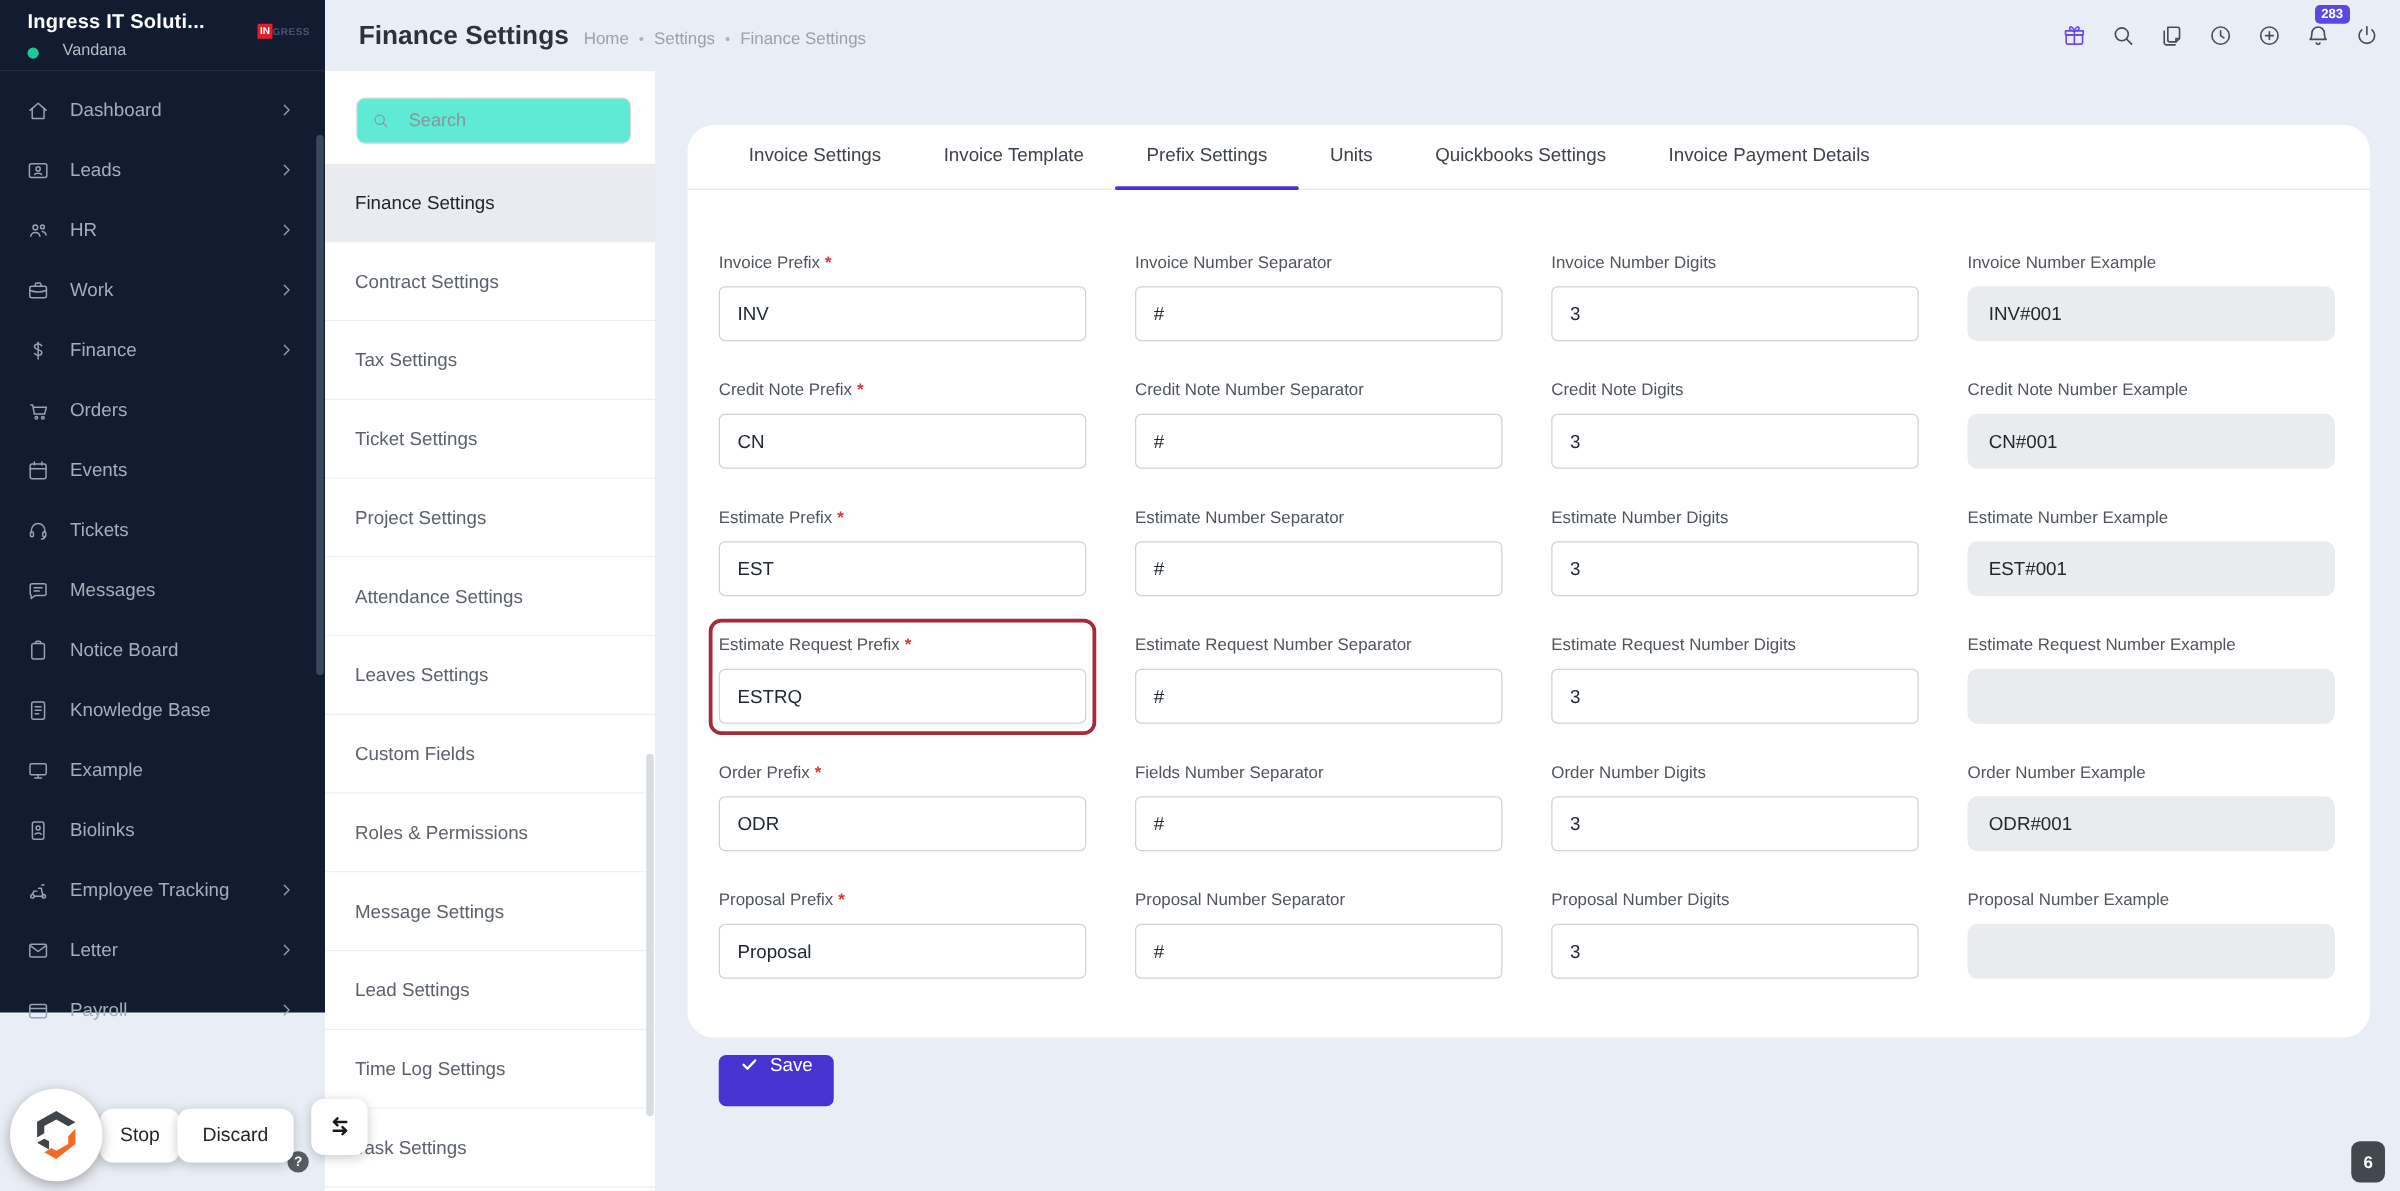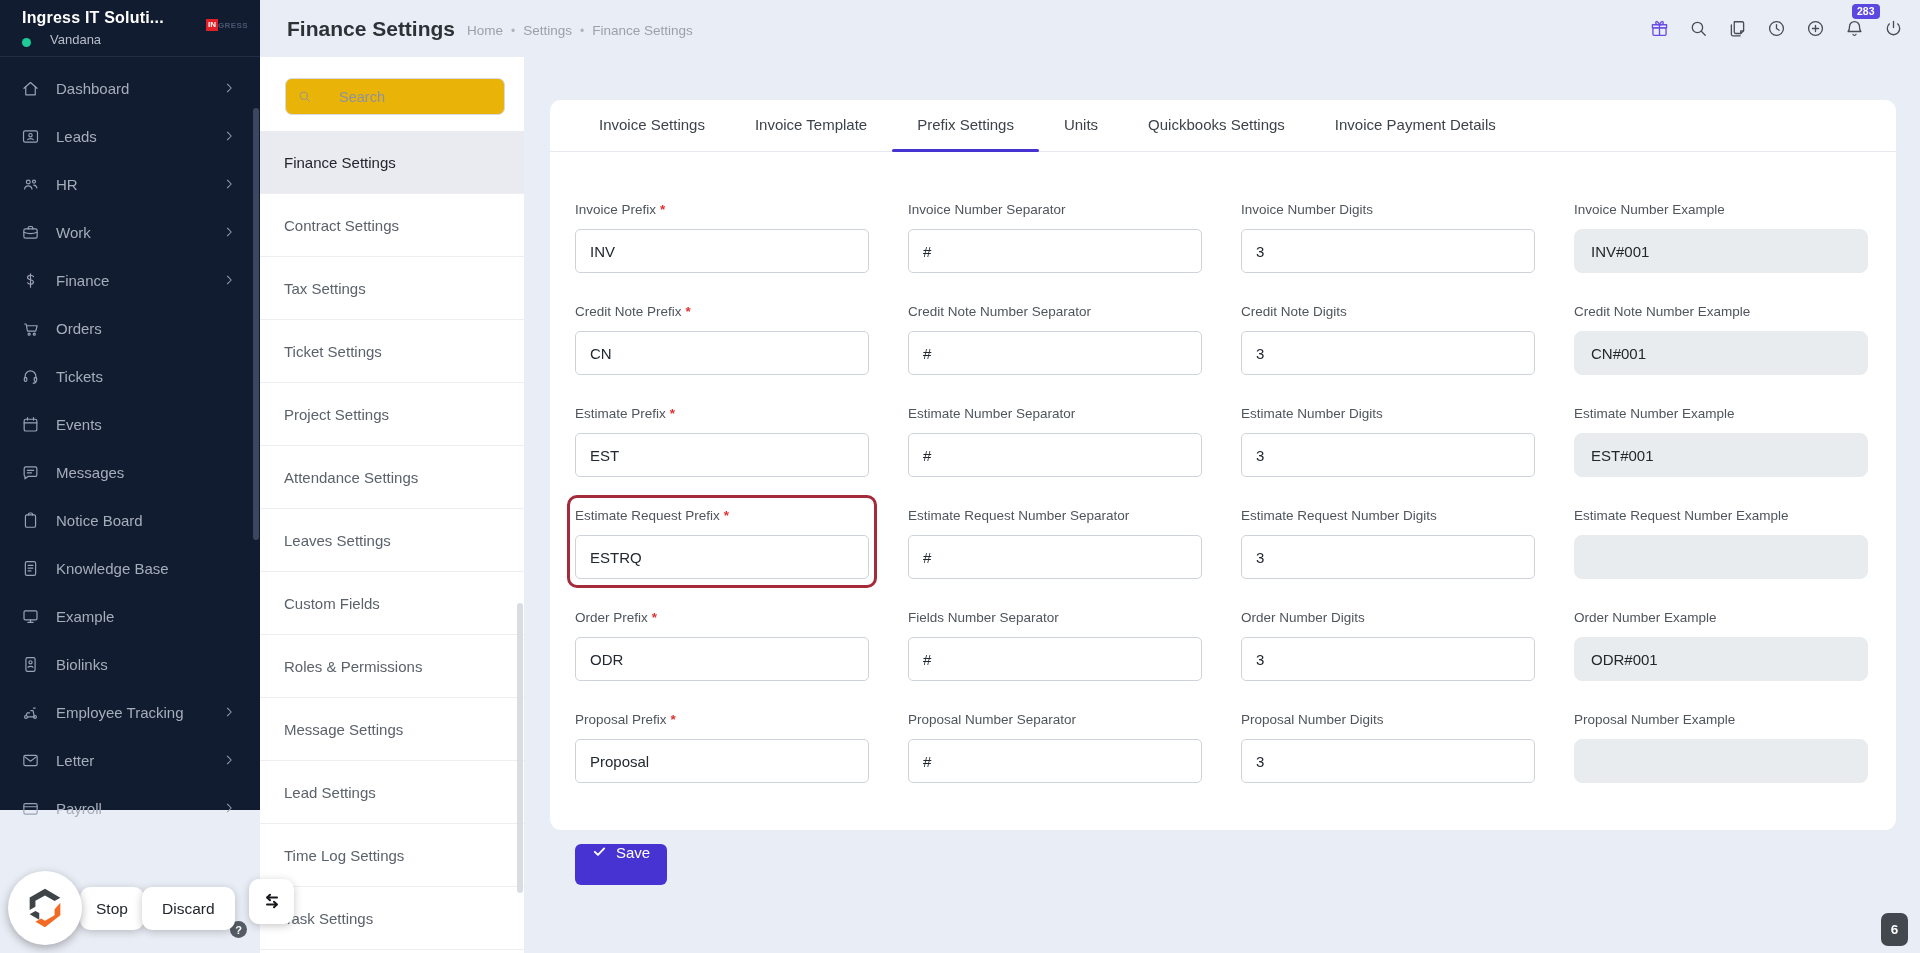--- a/index.html
+++ b/index.html
@@ -32,32 +32,32 @@
   .crumb{cursor:pointer}
   .crumb+.crumb::before{content:"•";margin:0 8px;color:#aeb4bd;font-size:12px}
   .top-icons{margin-left:auto;display:flex;align-items:center;gap:18px}
   .hicon{position:relative;width:21px;height:21px;color:#464d58;cursor:pointer}
   .hicon svg{width:21px;height:21px;display:block}
   .hicon.accent{color:#6a4be5}
   .notif-badge{position:absolute;top:-14px;left:8px;background:#5b48e0;color:#fff;font-size:10.5px;font-weight:700;padding:2px 5px;border-radius:4px;line-height:1;white-space:nowrap}
 
   
   .settings-panel{position:absolute;left:260px;top:57px;width:264px;bottom:0;background:#fff;z-index:2;overflow:hidden}
-  .search-box{margin:21px 19px 0 25px;height:37px;border:1px solid #d6dae0;border-radius:7px;display:flex;align-items:center;padding:16px 11px;gap:25px;color:#8d939c;background:#eab308}
+  .search-box{margin:21px 19px 0 25px;height:37px;border:1px solid #d6dae0;border-radius:7px;display:flex;align-items:center;padding:16px 11px;gap:13px;color:#8d939c;background:#5eead4}
   .search-box .s-icon{width:15px;height:15px;color:#8d939c}
   .search-box .s-icon svg{width:15px;height:15px;display:block}
   .search-input{border:none;outline:none;flex:1;min-width:0;font-size:14.5px;color:#444;background:transparent;font-family:inherit}
   .search-input::placeholder{color:#8d939c}
   .settings-list{margin-top:16px}
   .settings-item{height:63px;display:flex;align-items:center;padding-left:24px;font-size:15px;color:#5b626b;border-bottom:1px solid #eceef2;cursor:pointer;background:#fff}
   .settings-item.active{background:#e9ebf1;color:#21262c}
   .panel-scrollbar{position:absolute;right:1px;top:546px;width:6px;height:290px;border-radius:3px;background:#d9dce1}
 
   
-  .content-card{position:absolute;left:550px;top:100px;width:1346px;height:730px;background:#fff;border-radius:11px;z-index:1}
+  .content-card{position:absolute;left:550px;top:100px;width:1346px;height:730px;background:#fff;border-radius:21px;z-index:1}
   .tabs{display:flex;padding:0 24px;border-bottom:1px solid #e5e8ee}
   .tab{position:relative;padding:16px 25px 18px;font-size:15px;color:#3d434a;cursor:pointer}
   .tab.active::after{content:"";position:absolute;left:0;right:0;bottom:-1px;height:3px;background:#4733d2;border-radius:2px}
   .form-grid{display:grid;grid-template-columns:repeat(4,294px);column-gap:39px;row-gap:31px;padding:50px 28px 0 25px}
   .field{position:relative}
   .f-label{font-size:13.5px;color:#4f555c;display:block;margin-bottom:12px}
   .req{color:#e03131;margin-left:4px;font-weight:700}
   .f-input{width:100%;height:44px;border:1px solid #ced3da;border-radius:5px;padding:0 14px;font-size:15px;color:#212830;font-family:inherit;outline:none;background:#fff}
   .f-input.dis{background:#e9ecef;border-color:#e9ecef;border-radius:8px;color:#23282d;padding:0 16px}
   .red-ring{position:absolute;left:-8px;right:-8px;top:-13px;bottom:-9px;border:3px solid #a32b3a;border-radius:10px;pointer-events:none;z-index:2}
@@ -184,39 +184,39 @@
               <path d="M4.6 6.3h1.9l1.7 9.1h10.4l1.8-6.9H7.2"></path>
             </svg>
           </span>
           <span class="mi-label">Orders</span>
 
         </div>
 
         <div class="menu-item">
           <span class="mi-icon">
             <svg viewBox="0 0 24 24" fill="none" stroke="currentColor" stroke-width="1.5" stroke-linecap="round" stroke-linejoin="round">
+              <rect x="4" y="5.4" width="16" height="14.8" rx="2"></rect>
+              <path d="M4 10h16"></path>
+              <path d="M8.2 3.4v3M15.8 3.4v3"></path>
+            </svg>
+          </span>
+          <span class="mi-label">Events</span>
+
+        </div>
+
+        <div class="menu-item">
+          <span class="mi-icon">
+            <svg viewBox="0 0 24 24" fill="none" stroke="currentColor" stroke-width="1.5" stroke-linecap="round" stroke-linejoin="round">
               <path d="M5.2 13.9v-2.2a6.8 6.8 0 0 1 13.6 0v2.2"></path>
               <rect x="4.2" y="13.1" width="3.1" height="5.1" rx="1.5"></rect>
               <rect x="16.7" y="13.1" width="3.1" height="5.1" rx="1.5"></rect>
               <path d="M18.8 18.2c0 1.5-1.7 2.2-3.4 2.2"></path>
             </svg>
           </span>
           <span class="mi-label">Tickets</span>
-
-        </div>
-
-        <div class="menu-item">
-          <span class="mi-icon">
-            <svg viewBox="0 0 24 24" fill="none" stroke="currentColor" stroke-width="1.5" stroke-linecap="round" stroke-linejoin="round">
-              <rect x="4" y="5.4" width="16" height="14.8" rx="2"></rect>
-              <path d="M4 10h16"></path>
-              <path d="M8.2 3.4v3M15.8 3.4v3"></path>
-            </svg>
-          </span>
-          <span class="mi-label">Events</span>
 
         </div>
 
         <div class="menu-item">
           <span class="mi-icon">
             <svg viewBox="0 0 24 24" fill="none" stroke="currentColor" stroke-width="1.5" stroke-linecap="round" stroke-linejoin="round">
               <path d="M4 7a2 2 0 0 1 2-2h12a2 2 0 0 1 2 2v8a2 2 0 0 1-2 2H8.8L5 20v-3.2A2 2 0 0 1 4 15z"></path>
               <path d="M8 9.2h8M8 12.4h5.2"></path>
             </svg>
           </span>

